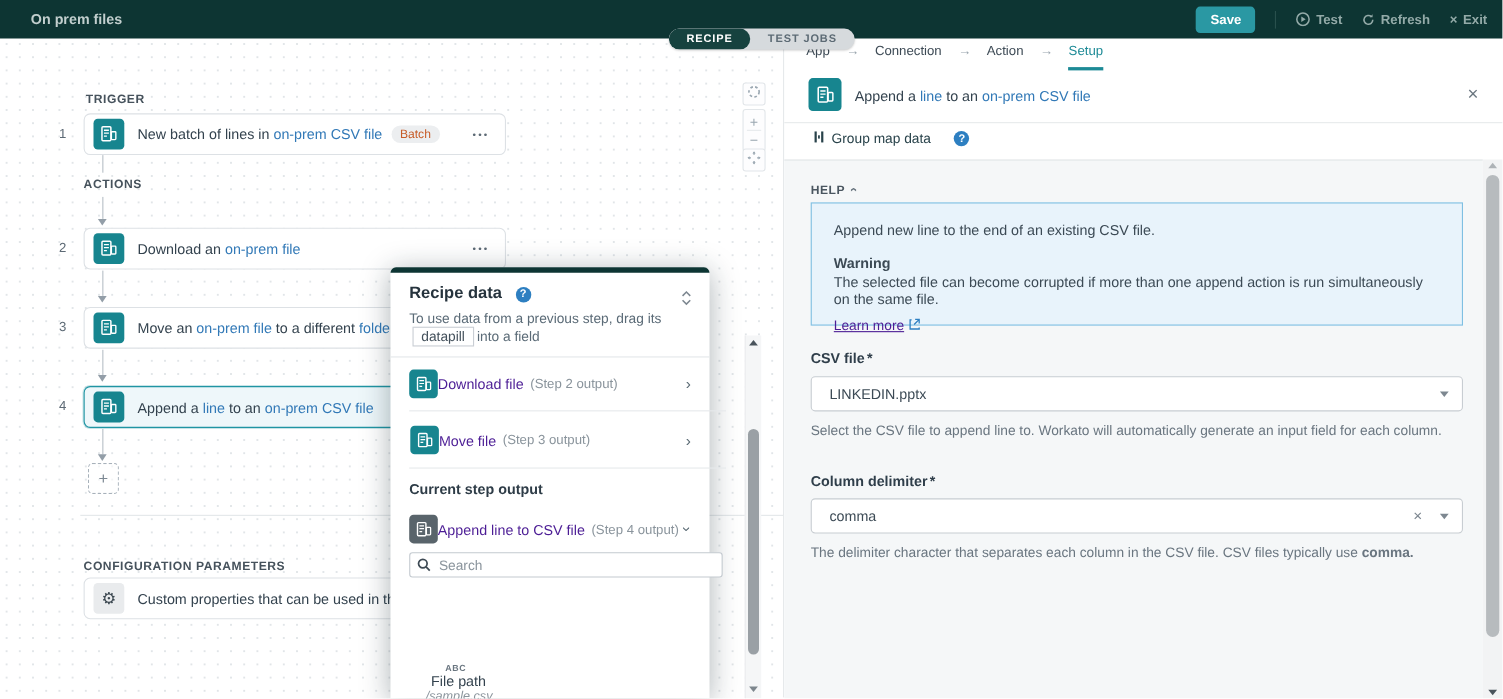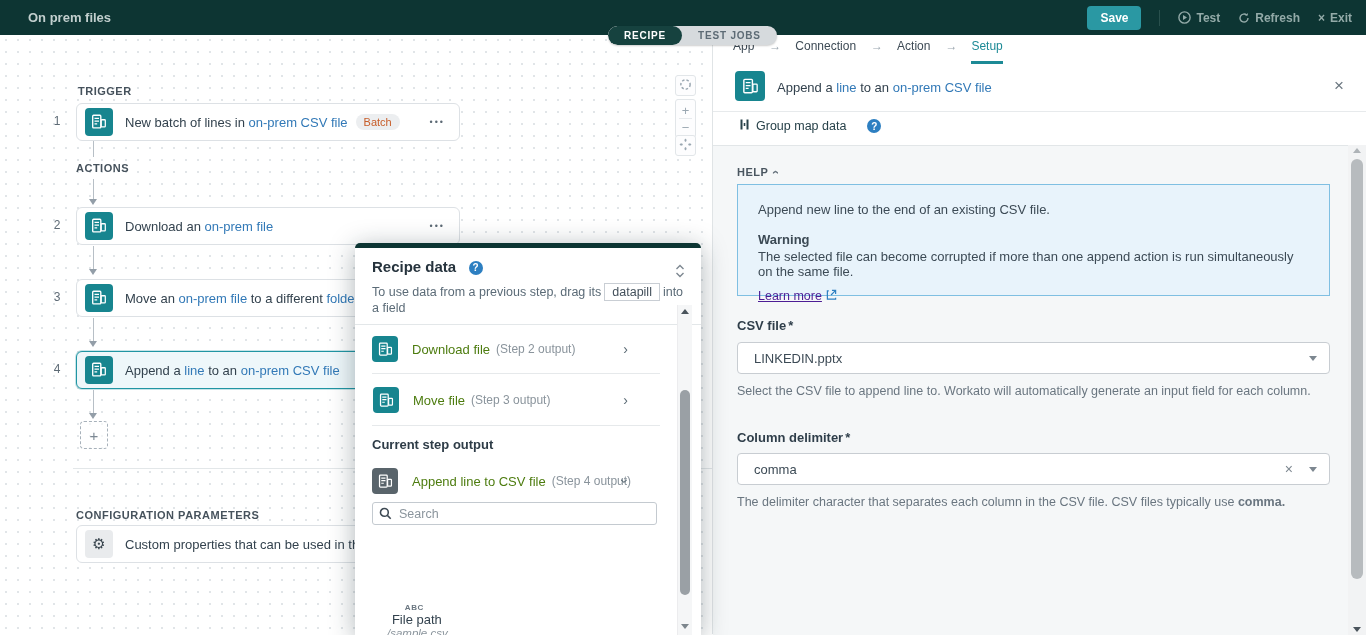--- a/index.html
+++ b/index.html
@@ -39,34 +39,34 @@
   .plus-box { position:absolute; left:80px; width:28px; height:28px; border:1px dashed #a7b1ba; border-radius:4px; color:#7c8893; font-size:15px; display:flex; align-items:center; justify-content:center; cursor:pointer; background:rgba(255,255,255,.6); }
   .canvas-divider { position:absolute; left:73px; right:0; height:1px; background:#e3e7e9; }
   .cfg-ic { width:28px; height:28px; border-radius:4px; background:#e9ebed; display:flex; align-items:center; justify-content:center; flex:0 0 28px; font-size:15px; color:#3a464f; }
 
   .cv-btn { position:absolute; left:675px; width:21px; background:#fdfdfe; border:1px solid #e2e6e9; border-radius:3px; display:flex; align-items:center; justify-content:center; color:#9aa7b1; cursor:pointer; }
   .cv-group { position:absolute; left:675px; width:21px; background:#fdfdfe; border:1px solid #e2e6e9; border-radius:3px; display:flex; flex-direction:column; }
   .cv-group > div { height:16px; display:flex; align-items:center; justify-content:center; color:#9aa7b1; font-size:13px; cursor:pointer; }
   .cv-group .sep { height:1px; background:#e7eaed; margin:0 3px; }
 
   
-  .popup { position:absolute; left:355px; top:243px; width:346px; height:392px; background:#fff; border-radius:6px 6px 0 0; box-shadow:0 4px 26px rgba(20,40,50,.35); z-index:50; }
+  .popup { position:absolute; left:355px; top:243px; width:290px; height:392px; background:#fff; border-radius:6px 6px 0 0; box-shadow:0 4px 26px rgba(20,40,50,.35); z-index:50; }
   .popup-top { height:5px; background:#0d3533; border-radius:6px 6px 0 0; }
   .popup-head { padding:10px 16px 9px 17px; position:relative; }
   .popup-title { font-size:15px; font-weight:bold; color:#26333d; display:inline; }
   .q-circle { display:inline-flex; width:14px; height:14px; border-radius:50%; background:#2d7fc1; color:#fff; font-size:10px; font-weight:bold; align-items:center; justify-content:center; margin-left:8px; vertical-align:1px; cursor:pointer; }
   .popup-sort { position:absolute; right:16px; top:16px; cursor:pointer; }
   .popup-sub { font-size:12.5px; color:#5b6b77; margin-top:7px; }
   .pill-box { display:inline-block; border:1px solid #c9ced4; background:#fff; padding:1px 7px; font-size:12.5px; color:#43505b; margin:0 3px; }
   .popup-divider { height:1px; background:#e3e7e9; }
   .plist { position:relative; height:330px; }
   .p-item { position:absolute; left:0; width:305px; height:38px; display:flex; align-items:center; padding-left:17px; cursor:pointer; }
   .p-item .app-ic { width:26px; height:26px; flex:0 0 26px; }
   .p-item .gray { background:#59646b; }
-  .p-label { font-size:13px; color:#4d7c0f; margin-left:14px; }
+  .p-label { font-size:13px; color:#4c1d95; }
   .p-meta { font-size:12px; color:#8a949c; margin-left:6px; }
   .p-chev { position:absolute; right:32px; color:#5a6a74; font-size:14px; }
   .rot90 { display:inline-block; transform:rotate(90deg); }
   .rotm90 { display:inline-block; transform:rotate(-90deg); }
   .p-div { position:absolute; left:17px; width:288px; height:1px; background:#e6e9eb; }
   .p-heading { position:absolute; left:17px; font-size:13px; font-weight:bold; color:#2e3c47; }
   .p-search { position:absolute; left:17px; width:285px; height:23px; }
   .p-search input { width:100%; height:100%; border:1px solid #c4cad0; border-radius:3px; font-size:12.5px; color:#43505b; padding:0 6px 0 26px; outline:none; font-family:inherit; }
   .p-search input::placeholder { color:#8b959d; }
   .p-search svg { position:absolute; left:7px; top:5px; }

